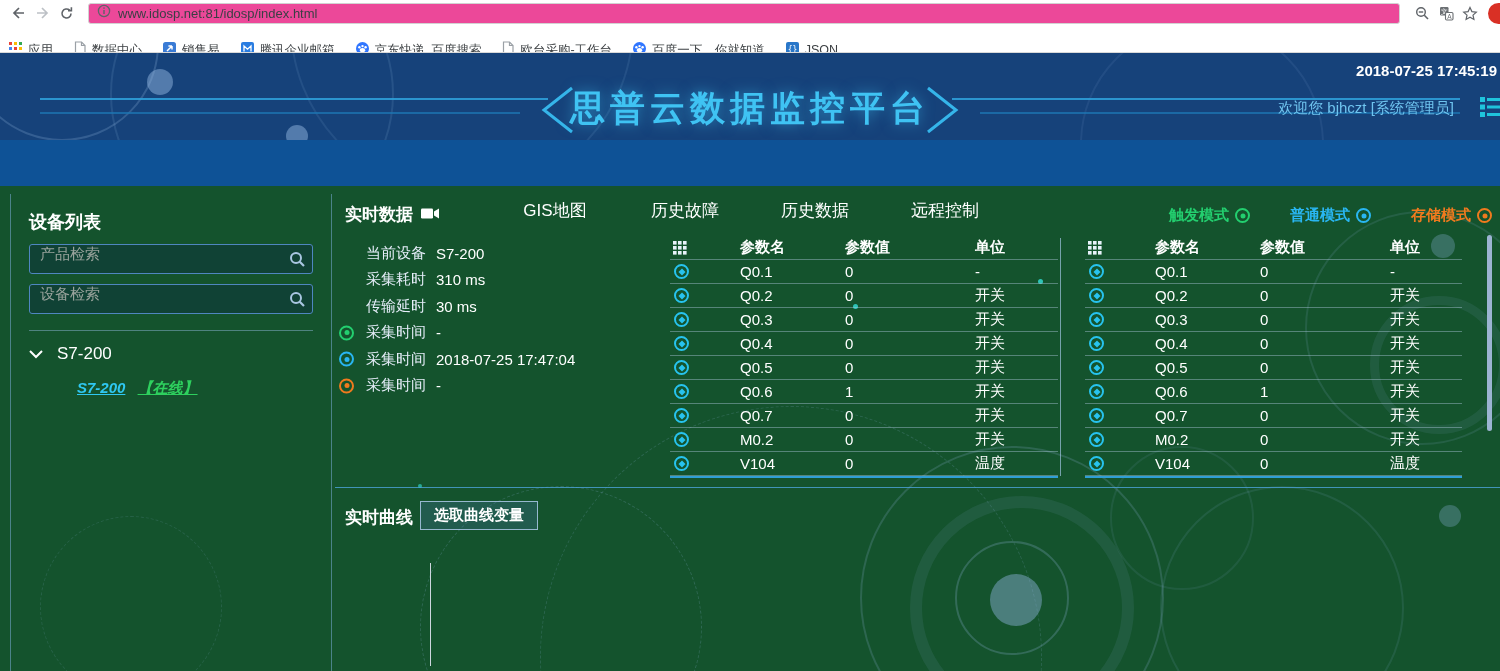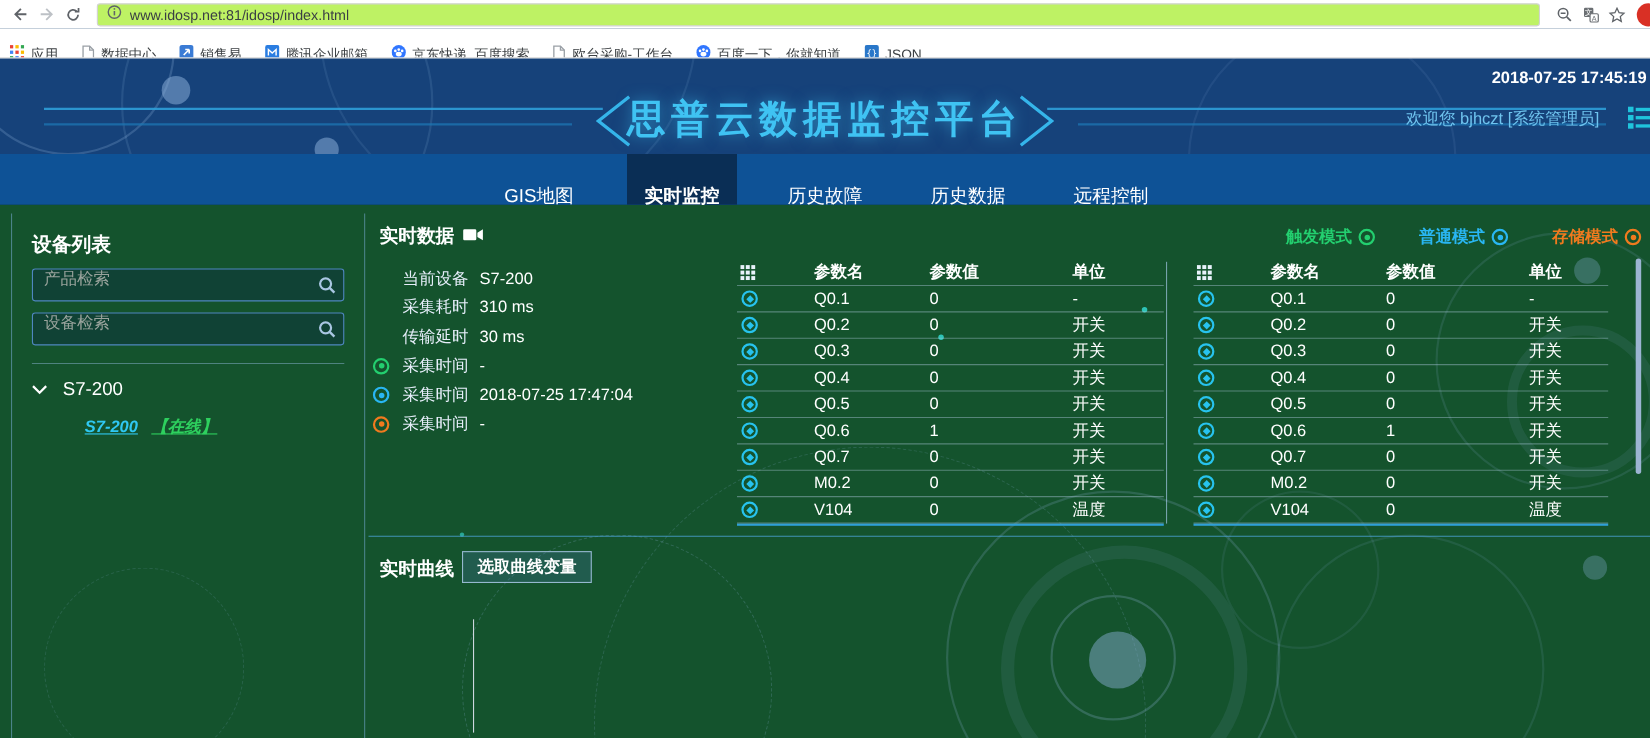--- a/index.html
+++ b/index.html
@@ -3,39 +3,39 @@
 <meta charset="utf-8">
 <style>
   html,body{margin:0;padding:0;background:#222;}
   .stage{position:relative;width:1500px;height:671px;overflow:hidden;
     font-family:"Liberation Sans","DejaVu Sans",sans-serif;background:#0d3a68;}
   
   .toolbar{position:absolute;top:0;left:0;right:0;height:26px;background:#fff;
     display:flex;align-items:center;padding-left:6px;z-index:9;}
   .tbtn{width:24px;height:22px;display:flex;align-items:center;justify-content:center;flex:0 0 auto;}
   .addr{flex:1;height:19px;margin:0 10px;border:1px solid #d2d2d2;border-radius:3px;
-    display:flex;align-items:center;background:#bef264;padding:0 8px;gap:7px;min-width:0;}
+    display:flex;align-items:center;background:#ec4899;padding:0 8px;gap:7px;min-width:0;}
   .addr-url{font-size:13px;color:#3a3f44;white-space:nowrap;overflow:hidden;}
   .avatar{width:21px;height:21px;border-radius:50%;background:#d93025;flex:0 0 auto;margin-right:-9px;margin-left:6px;}
   .bookmarks{position:absolute;top:26px;left:0;right:0;height:26px;background:#fff;
     border-bottom:1px solid #d9d9d9;display:flex;align-items:center;gap:21px;padding-left:9px;z-index:9;overflow:hidden;}
   .bm-item{display:flex;align-items:center;gap:6px;flex:0 0 auto;cursor:pointer;margin-top:22px;}
   .bm-label{font-size:12.5px;color:#3c4043;white-space:nowrap;}
   
   .hd{position:absolute;top:52px;left:0;right:0;height:88px;background:#16427a;overflow:hidden;}
   .hd-deco{position:absolute;left:0;top:0;}
   .hd-title{position:absolute;left:0;right:0;top:33px;text-align:center;font-size:35px;font-weight:bold;
     color:#3fc3f3;letter-spacing:5px;text-shadow:0 0 14px rgba(63,195,243,.55);z-index:2;}
   .hd-datetime{position:absolute;right:3px;top:10px;color:#fff;font-weight:bold;font-size:15px;z-index:2;}
   .hd-welcome{position:absolute;right:46px;top:47px;color:#6fc4ef;font-size:15px;z-index:2;}
   .menu-ic{position:absolute;right:-6px;top:44px;z-index:2;}
   
   .nav{position:absolute;top:140px;left:0;right:0;height:46px;background:#0e5296;
     display:flex;justify-content:center;gap:30px;z-index:3;}
-  .tab{min-width:96px;text-align:center;line-height:46px;color:#fff;font-size:17px;cursor:pointer;padding:16px 2px;}
+  .tab{min-width:96px;text-align:center;line-height:46px;color:#fff;font-size:17px;cursor:pointer;padding:4px 2px;margin-top:44px;}
   .tab.active{background:#0a2e55;font-weight:bold;}
   
   .content{position:absolute;top:186px;left:0;right:0;bottom:0;background:#14532d;overflow:hidden;}
   .deco{position:absolute;border-radius:50%;pointer-events:none;}
   
   .sidebar{position:absolute;left:10px;top:8px;bottom:0;width:322px;box-sizing:border-box;
     border-left:1px solid rgba(130,180,230,.5);border-right:1px solid rgba(130,180,230,.5);padding:0 18px;z-index:2;}
   .sb-title{margin-top:16px;font-size:18px;font-weight:bold;color:#fff;}
   .sb-search{position:relative;margin-top:10px;}
   .sb-search:first-of-type{margin-top:10px;}
@@ -238,21 +238,20 @@
             <rect x="7" y="9.5" width="19" height="3"></rect>
             <rect x="0" y="16" width="5" height="5"></rect>
             <rect x="7" y="17" width="19" height="3"></rect>
           </g>
         </svg>
     </span>
   </div>
 
   <nav class="nav" id="navtabs">
       <div class="tab">GIS地图</div>
-      <div class="tab active">实时监控</div>
       <div class="tab">历史故障</div>
       <div class="tab">历史数据</div>
       <div class="tab">远程控制</div>
     </nav>
 
   <div class="content">
     <span id="decos"><div class="deco" style="left: 860px; top: 260px; width: 300px; height: 300px; opacity: 0.2; border: 2px solid rgb(143, 180, 221);"></div><div class="deco" style="left: 910px; top: 310px; width: 200px; height: 200px; opacity: 0.1; border: 12px solid rgb(143, 180, 221);"></div><div class="deco" style="left: 990px; top: 388px; width: 52px; height: 52px; opacity: 0.45; background: rgb(143, 180, 221);"></div><div class="deco" style="left: 955px; top: 355px; width: 110px; height: 110px; opacity: 0.25; border: 2px solid rgb(143, 180, 221);"></div><div class="deco" style="left: 540px; top: 220px; width: 500px; height: 500px; opacity: 0.18; border: 1px dashed rgb(143, 180, 221);"></div><div class="deco" style="left: 420px; top: 300px; width: 280px; height: 280px; opacity: 0.22; border: 1px dashed rgb(143, 180, 221);"></div><div class="deco" style="left: 1160px; top: 300px; width: 240px; height: 240px; opacity: 0.12; border: 2px solid rgb(143, 180, 221);"></div><div class="deco" style="left: 1305px; top: 25px; width: 230px; height: 230px; opacity: 0.14; border: 2px solid rgb(143, 180, 221);"></div><div class="deco" style="left: 1370px; top: 110px; width: 120px; height: 120px; opacity: 0.1; border: 9px solid rgb(143, 180, 221);"></div><div class="deco" style="left: 1431px; top: 48px; width: 24px; height: 24px; opacity: 0.3; background: rgb(143, 180, 221);"></div><div class="deco" style="left: 1439px; top: 319px; width: 22px; height: 22px; opacity: 0.3; background: rgb(143, 180, 221);"></div><div class="deco" style="left: 1110px; top: 260px; width: 140px; height: 140px; opacity: 0.1; border: 2px solid rgb(143, 180, 221);"></div><div class="deco" style="left: 40px; top: 330px; width: 180px; height: 180px; opacity: 0.15; border: 1px dashed rgb(143, 180, 221);"></div><div class="deco" style="left: 852.5px; top: 117.5px; width: 5px; height: 5px; opacity: 0.8; background: rgb(53, 224, 216);"></div><div class="deco" style="left: 1037.5px; top: 92.5px; width: 5px; height: 5px; opacity: 0.8; background: rgb(53, 224, 216);"></div><div class="deco" style="left: 418px; top: 298px; width: 4px; height: 4px; opacity: 0.6; background: rgb(53, 224, 216);"></div></span>
 
     
     <aside class="sidebar">

